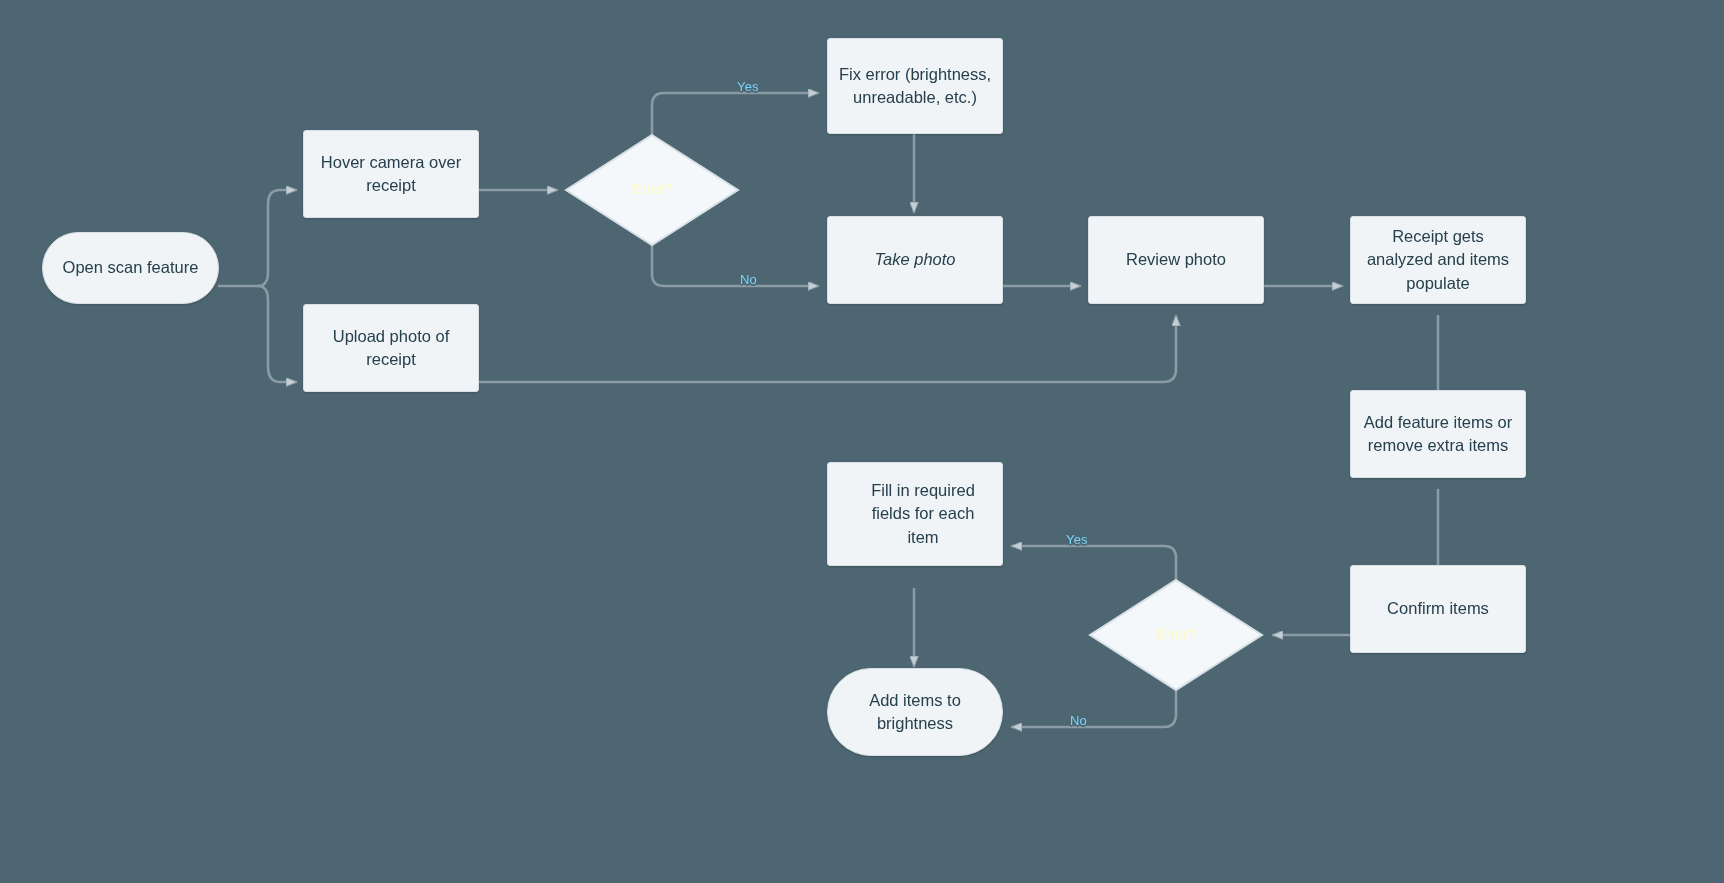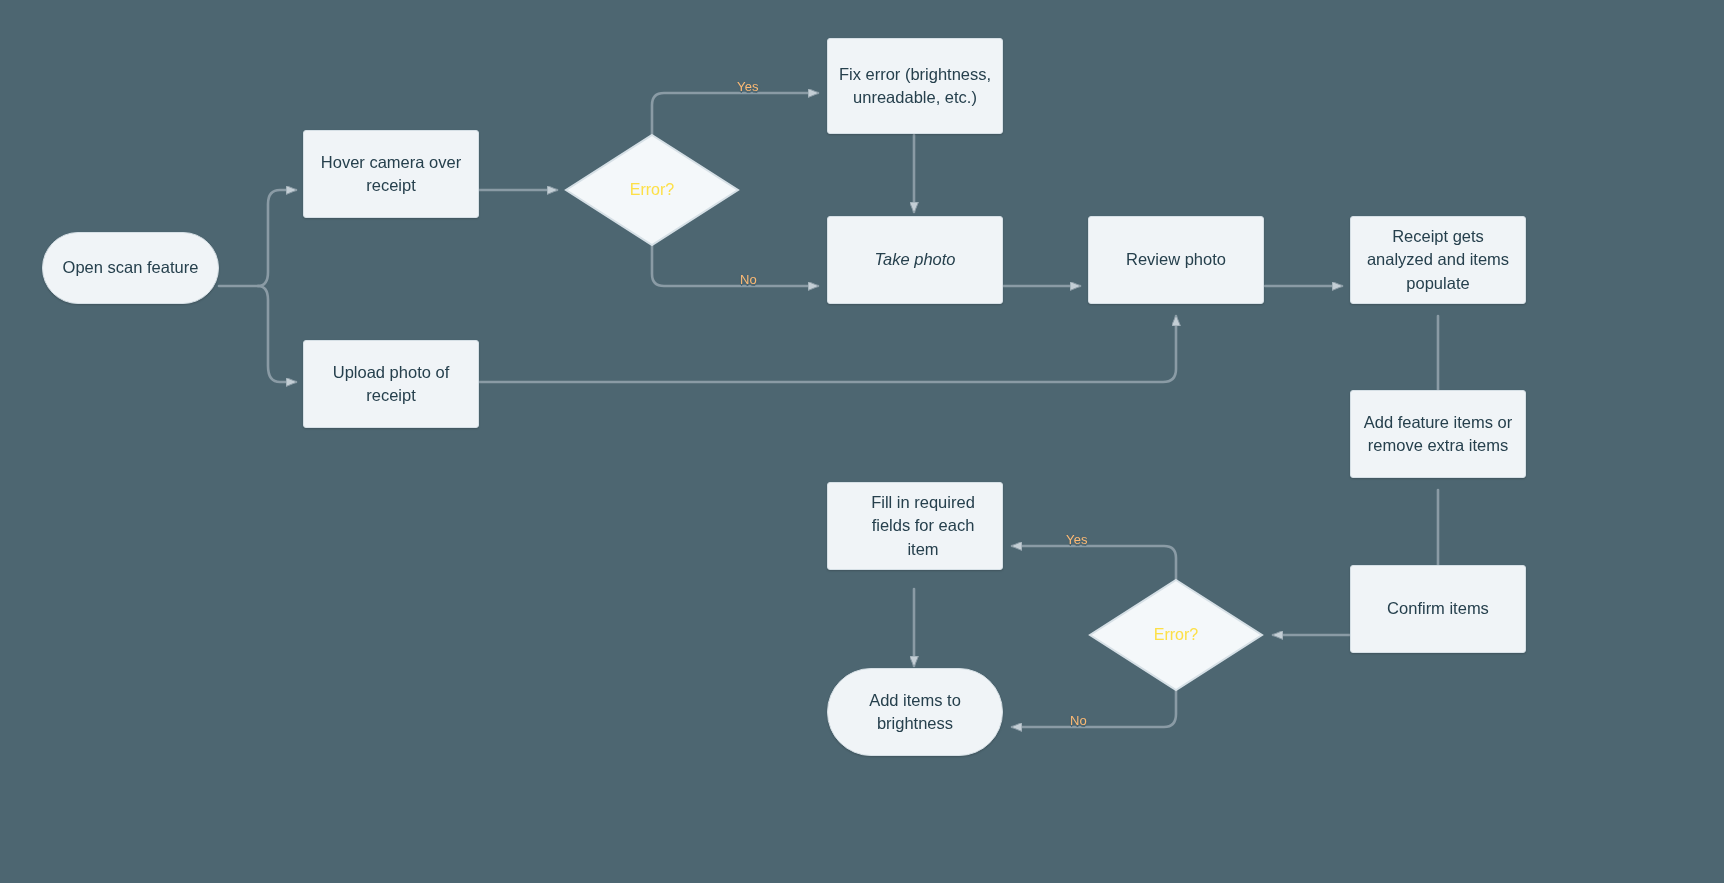--- a/index.html
+++ b/index.html
@@ -52,26 +52,26 @@
   }
   .diamond-shape {
     position: absolute;
     left: 0; top: 0;
     width: 100%;
     height: 100%;
   }
   .diamond-label {
     position: relative;
     z-index: 2;
-    color: #fde047;
-    font-size: 16px;
+    color: #fef9c3;
+    font-size: 14px;
   }
   .edge-label {
     position: absolute;
-    color: #fdba74;
+    color: #7dd3fc;
     font-size: 13px;
     letter-spacing: 0.2px;
     white-space: nowrap;
     text-shadow:
       -1px -1px 0 #4d6671, 1px -1px 0 #4d6671,
       -1px  1px 0 #4d6671, 1px  1px 0 #4d6671,
       0 2px 0 #4d6671, 0 -2px 0 #4d6671,
       2px 0 0 #4d6671, -2px 0 0 #4d6671;
   }
 </style>
@@ -127,21 +127,21 @@
   </svg>
 
   <div class="node stadium" style="left:42px; top:232px; width:177px; height:72px;">
     <span>Open scan feature</span>
   </div>
 
   <div class="node rect" style="left:303px; top:130px; width:176px; height:88px;">
     <span>Hover camera over receipt</span>
   </div>
 
-  <div class="node rect" style="left:303px; top:304px; width:176px; height:88px;margin-top:36px;">
+  <div class="node rect" style="left:303px; top:304px; width:176px; height:88px;">
     <span>Upload photo of receipt</span>
   </div>
 
   <div class="node diamond" style="left:564px; top:133px; width:176px; height:114px;">
     <svg class="diamond-shape" viewBox="0 0 176 114" preserveAspectRatio="none">
       <polygon points="88,2 174,57 88,112 2,57" fill="#f4f8fa" stroke="#d6e0e6" stroke-width="2"></polygon>
     </svg>
     <span class="diamond-label">Error?</span>
   </div>
 
@@ -169,21 +169,21 @@
     <span>Confirm items</span>
   </div>
 
   <div class="node diamond" style="left:1088px; top:578px; width:176px; height:114px;">
     <svg class="diamond-shape" viewBox="0 0 176 114" preserveAspectRatio="none">
       <polygon points="88,2 174,57 88,112 2,57" fill="#f4f8fa" stroke="#d6e0e6" stroke-width="2"></polygon>
     </svg>
     <span class="diamond-label">Error?</span>
   </div>
 
-  <div class="node rect" style="left:827px; top:482px; width:176px; height:88px;padding-left:26px;">
+  <div class="node rect" style="left:827px; top:462px; width:176px; height:104px;padding-left:26px;">
     <span>Fill in required fields for each item</span>
   </div>
 
   <div class="node stadium" style="left:827px; top:668px; width:176px; height:88px;">
     <span>Add items to brightness</span>
   </div>
 
   <div class="edge-label" style="left:737px; top:79px;">Yes</div>
 
   <div class="edge-label" style="left:740px; top:272px;">No</div>

